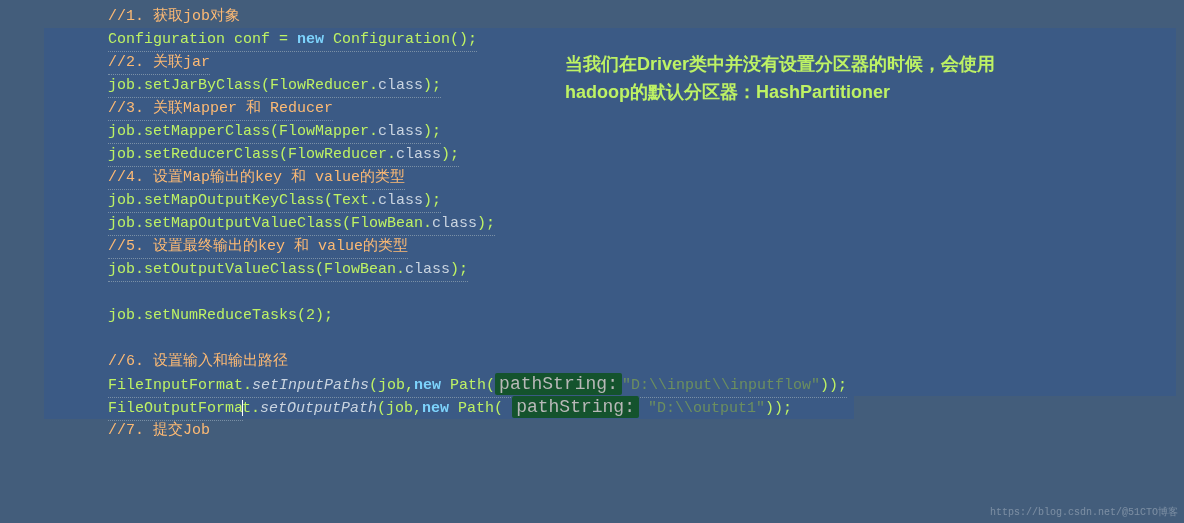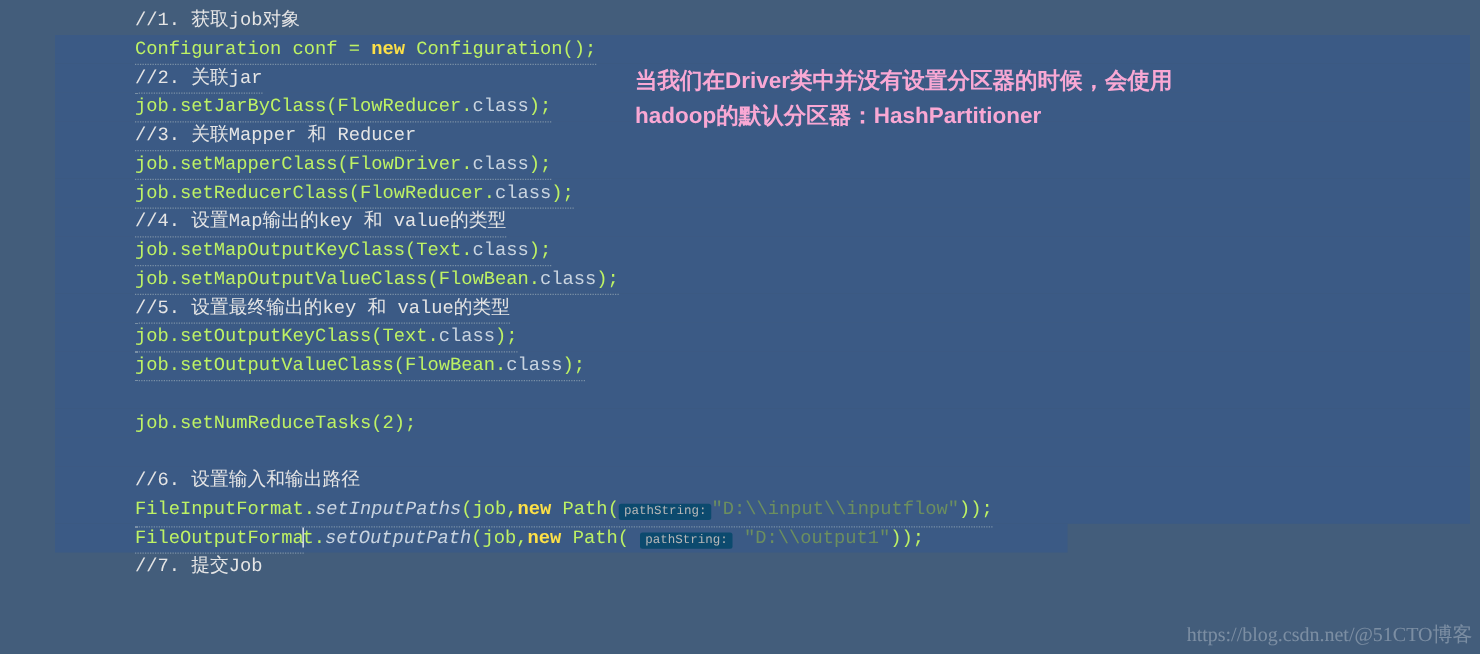--- a/index.html
+++ b/index.html
@@ -28,58 +28,58 @@
     position:absolute;
     left:44px;
     right:8px;
     top:0;
     bottom:0;
     background:#3b5a85;
     z-index:0;
   }
   .code-line.selected.partial::before { right:330px; }
   .code-line .txt { position:relative; z-index:1; }
-  .c-comment { color:#e5e5e5; }
-  .c-keyword { color:#fde047; font-weight:bold; }
+  .c-comment { color:#fdba74; }
+  .c-keyword { color:#7dd3fc; font-weight:bold; }
   .c-plain { color:#bef264; }
   .c-bold { font-weight:normal; color:#c9d4e0; }
   .c-italic { font-style:italic; color:#c9d4e0; }
   .c-string { color:#6c8f5f; }
   .c-hint {
-    background:#0c4a6e;
+    background:#14532d;
     color:#b8b8b8;
     padding:1px 4px;
     border-radius:2px;
     font-style:normal;
-    font-size:10px;
+    font-size:18px;
   }
   .underline-dotted {
     display:inline-block;
     border-bottom:1px dotted #7a90a6;
   }
   .annotation {
     position:absolute;
-    left:508px;
+    left:565px;
     top:50px;
     width:440px;
-    color:#f9a8d4;
+    color:#bef264;
     font-family:"Microsoft YaHei","SimHei",sans-serif;
     font-weight:bold;
     font-size:18px;
     line-height:28px;
     z-index:10;
     text-align:left;
     pointer-events:none;
   }
   .watermark {
     position:absolute;
     right:6px;
     bottom:4px;
-    font-family:Liberation Serif, serif;
-    font-size:16px;
+    font-family:Liberation Mono, monospace;
+    font-size:10px;
     color:rgba(255,255,255,0.3);
     z-index:20;
     margin-left:24px;
   }
   .cursor-caret {
     display:inline-block;
     width:1px;
     height:16px;
     background:#fff;
     vertical-align:middle;
@@ -95,33 +95,32 @@
 
   <div class="code-line selected"><span class="txt"><span class="underline-dotted"><span class="c-plain">Configuration conf = </span><span class="c-keyword">new</span><span class="c-plain"> Configuration();</span></span></span></div>
 
 
   <div class="code-line selected"><span class="txt"><span class="underline-dotted"><span class="c-comment">//2. 关联jar</span></span></span></div>
 
   <div class="code-line selected"><span class="txt"><span class="underline-dotted"><span class="c-plain">job.setJarByClass(FlowReducer.</span><span class="c-bold">class</span><span class="c-plain">);</span></span></span></div>
 
   <div class="code-line selected"><span class="txt"><span class="underline-dotted"><span class="c-comment">//3. 关联Mapper 和 Reducer</span></span></span></div>
 
-  <div class="code-line selected"><span class="txt"><span class="underline-dotted"><span class="c-plain">job.setMapperClass(FlowDriver.</span><span class="c-bold">class</span><span class="c-plain">);</span></span></span></div>
+  <div class="code-line selected"><span class="txt"><span class="underline-dotted"><span class="c-plain">job.setMapperClass(FlowMapper.</span><span class="c-bold">class</span><span class="c-plain">);</span></span></span></div>
 
   <div class="code-line selected"><span class="txt"><span class="underline-dotted"><span class="c-plain">job.setReducerClass(FlowReducer.</span><span class="c-bold">class</span><span class="c-plain">);</span></span></span></div>
 
   <div class="code-line selected"><span class="txt"><span class="underline-dotted"><span class="c-comment">//4. 设置Map输出的key 和 value的类型</span></span></span></div>
 
   <div class="code-line selected"><span class="txt"><span class="underline-dotted"><span class="c-plain">job.setMapOutputKeyClass(Text.</span><span class="c-bold">class</span><span class="c-plain">);</span></span></span></div>
 
   <div class="code-line selected"><span class="txt"><span class="underline-dotted"><span class="c-plain">job.setMapOutputValueClass(FlowBean.</span><span class="c-bold">class</span><span class="c-plain">);</span></span></span></div>
 
   <div class="code-line selected"><span class="txt"><span class="underline-dotted"><span class="c-comment">//5. 设置最终输出的key 和 value的类型</span></span></span></div>
 
-  <div class="code-line selected"><span class="txt"><span class="underline-dotted"><span class="c-plain">job.setOutputKeyClass(Text.</span><span class="c-bold">class</span><span class="c-plain">);</span></span></span></div>
 
   <div class="code-line selected"><span class="txt"><span class="underline-dotted"><span class="c-plain">job.setOutputValueClass(FlowBean.</span><span class="c-bold">class</span><span class="c-plain">);</span></span></span></div>
 
   <div class="code-line selected"><span class="txt"></span></div>
 
 
   <div class="code-line selected"><span class="txt"><span class="c-plain">job.setNumReduceTasks(2);</span></span></div>
 
   <div class="code-line selected"><span class="txt"></span></div>
 

